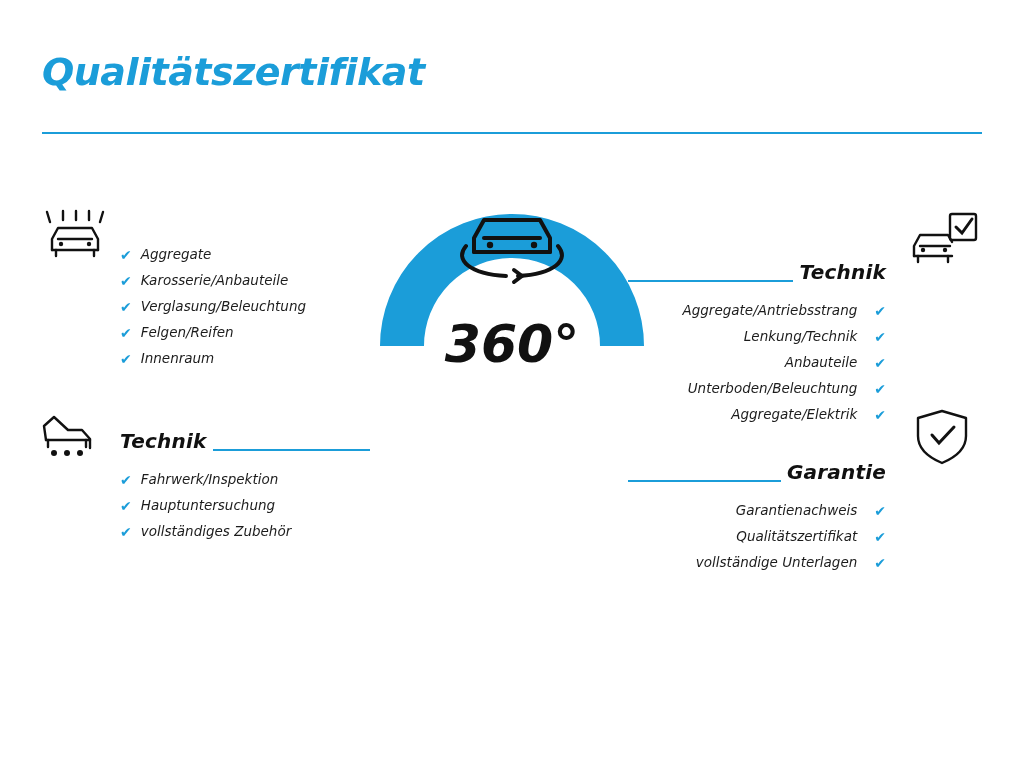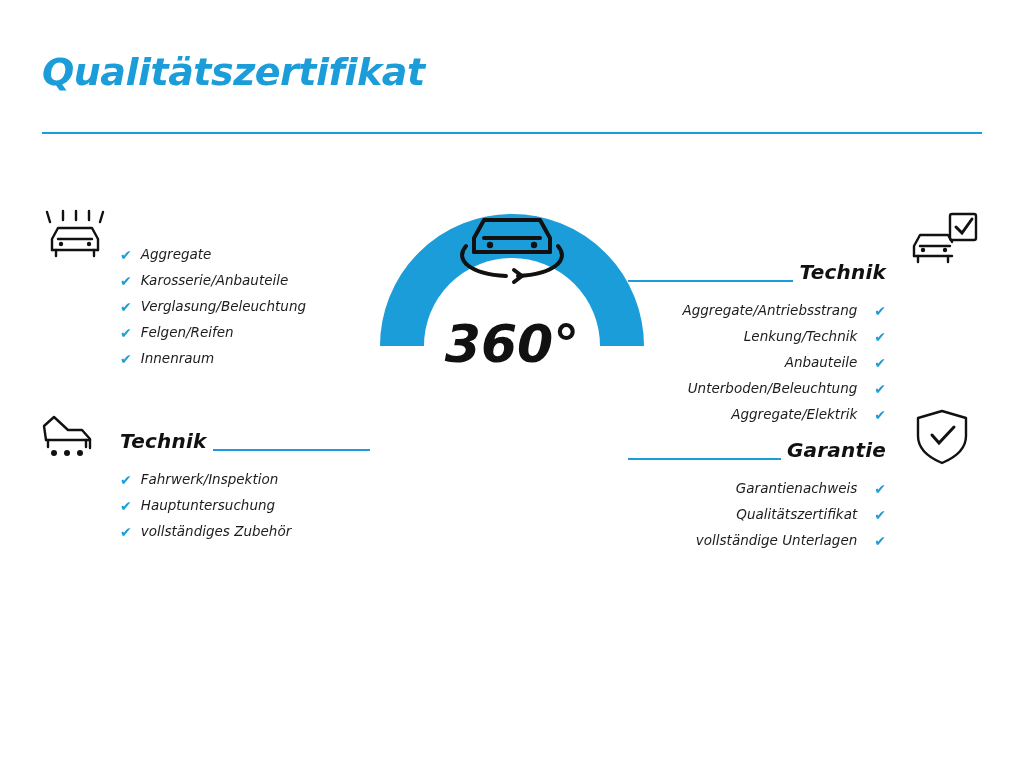--- a/index.html
+++ b/index.html
@@ -244,21 +244,21 @@
     </ul>
   </div>
 
   <div class="corner-icon" style="left:908px; top:406px;">
     <svg viewBox="0 0 74 62" width="74" height="62" fill="none" stroke="#111" stroke-width="2.4" stroke-linecap="round">
       <path d="M10 12 L34 5 L58 12 L58 30 C58 44 46 52 34 57 C22 52 10 44 10 30 Z" stroke-linejoin="round"></path>
       <path d="M24 29 L31 37 L46 21" stroke-width="3"></path>
     </svg>
   </div>
 
-  <div class="block block-right" style="left:628px; top:410px; width:258px;">
+  <div class="block block-right" style="left:628px; top:432px; width:258px;">
     <div class="block-head">
       <div class="head-rule"></div>
       <div class="block-title">Garantie</div>
     </div>
     <ul class="item-list">
       <li class="item">
         <span>Garantienachweis</span>
         <span class="check">✔</span>
       </li>
       <li class="item">

